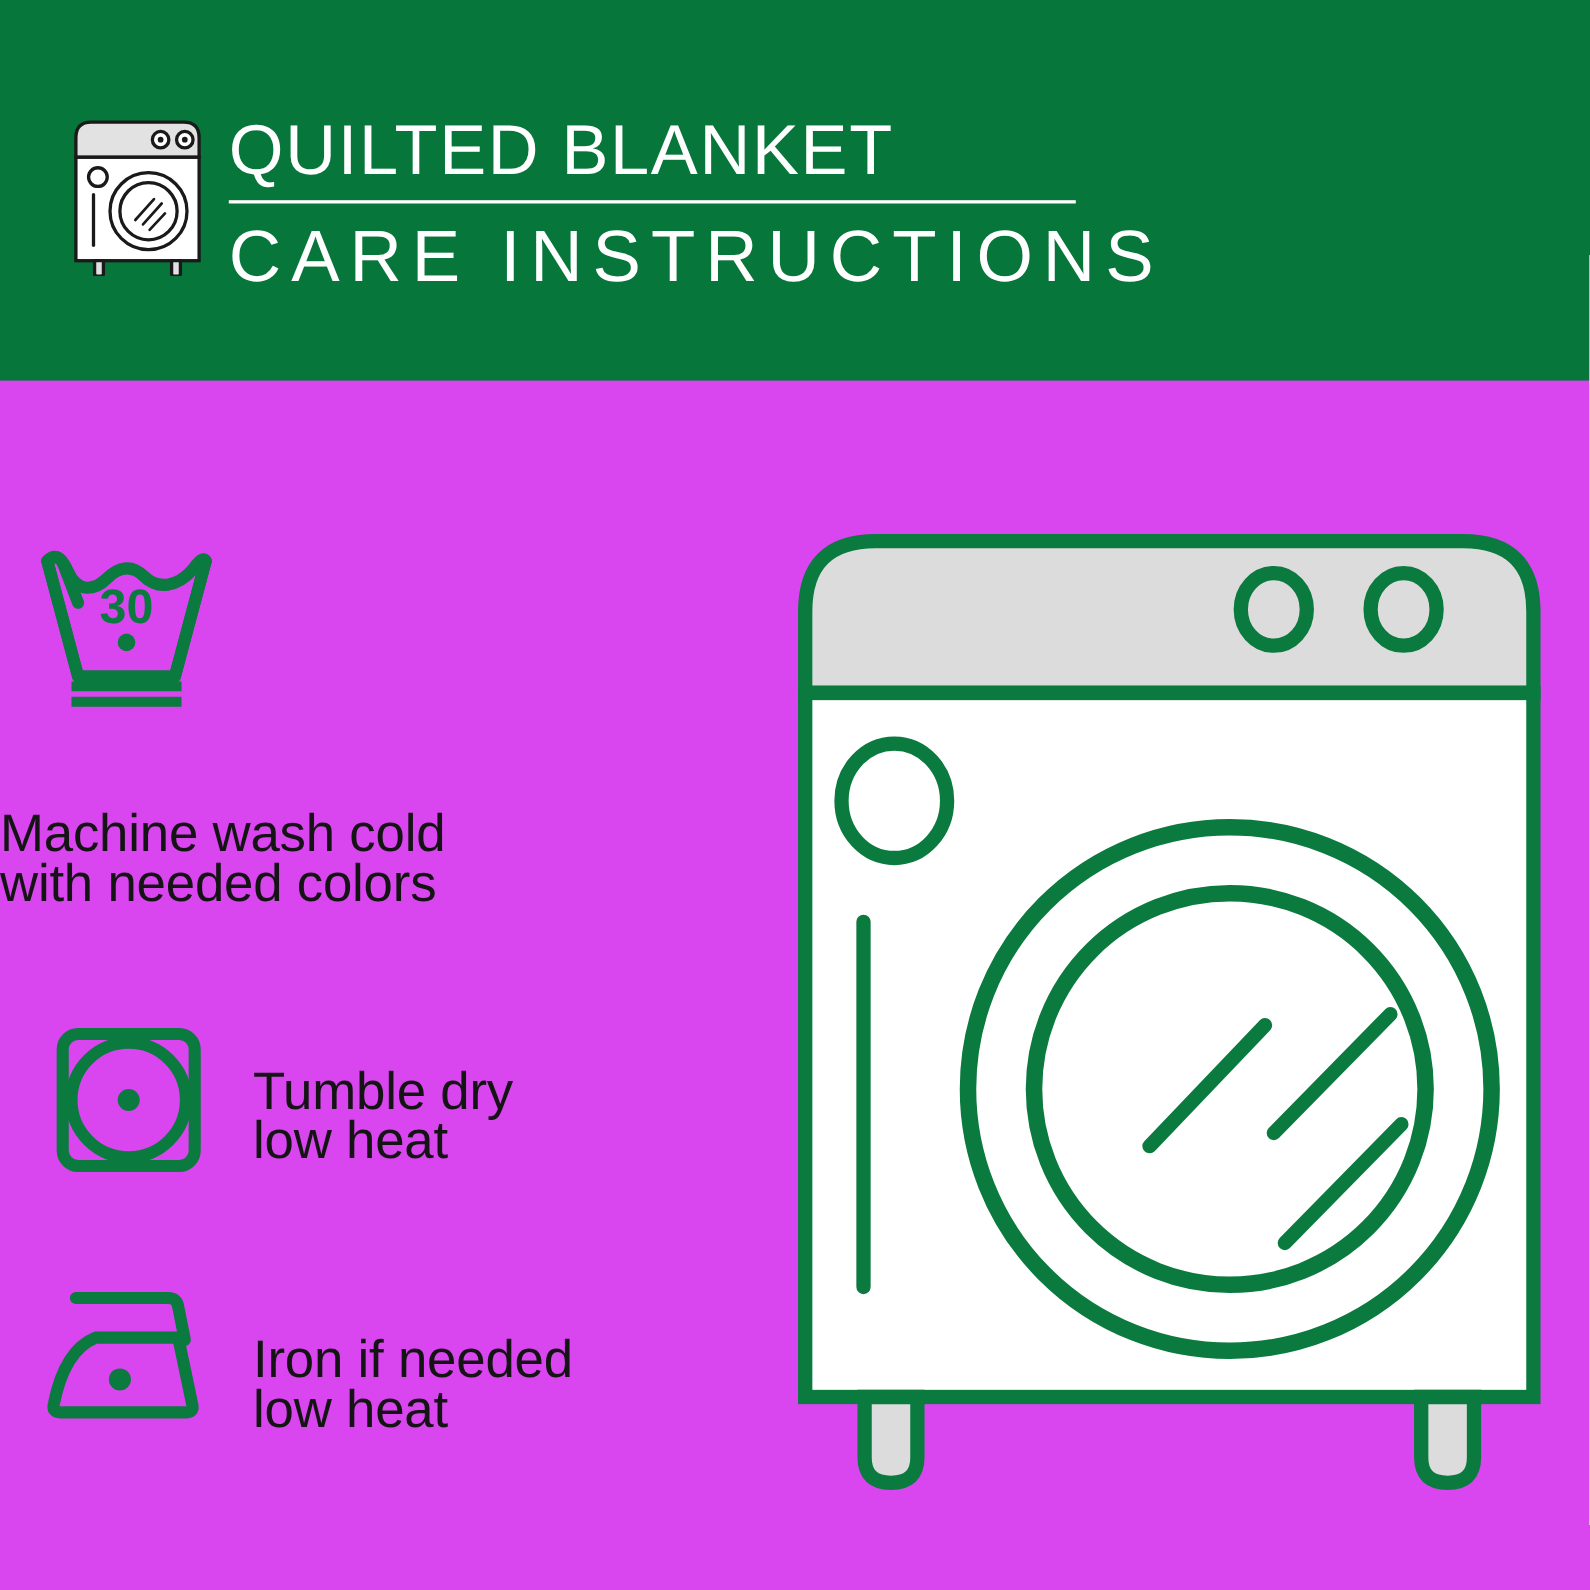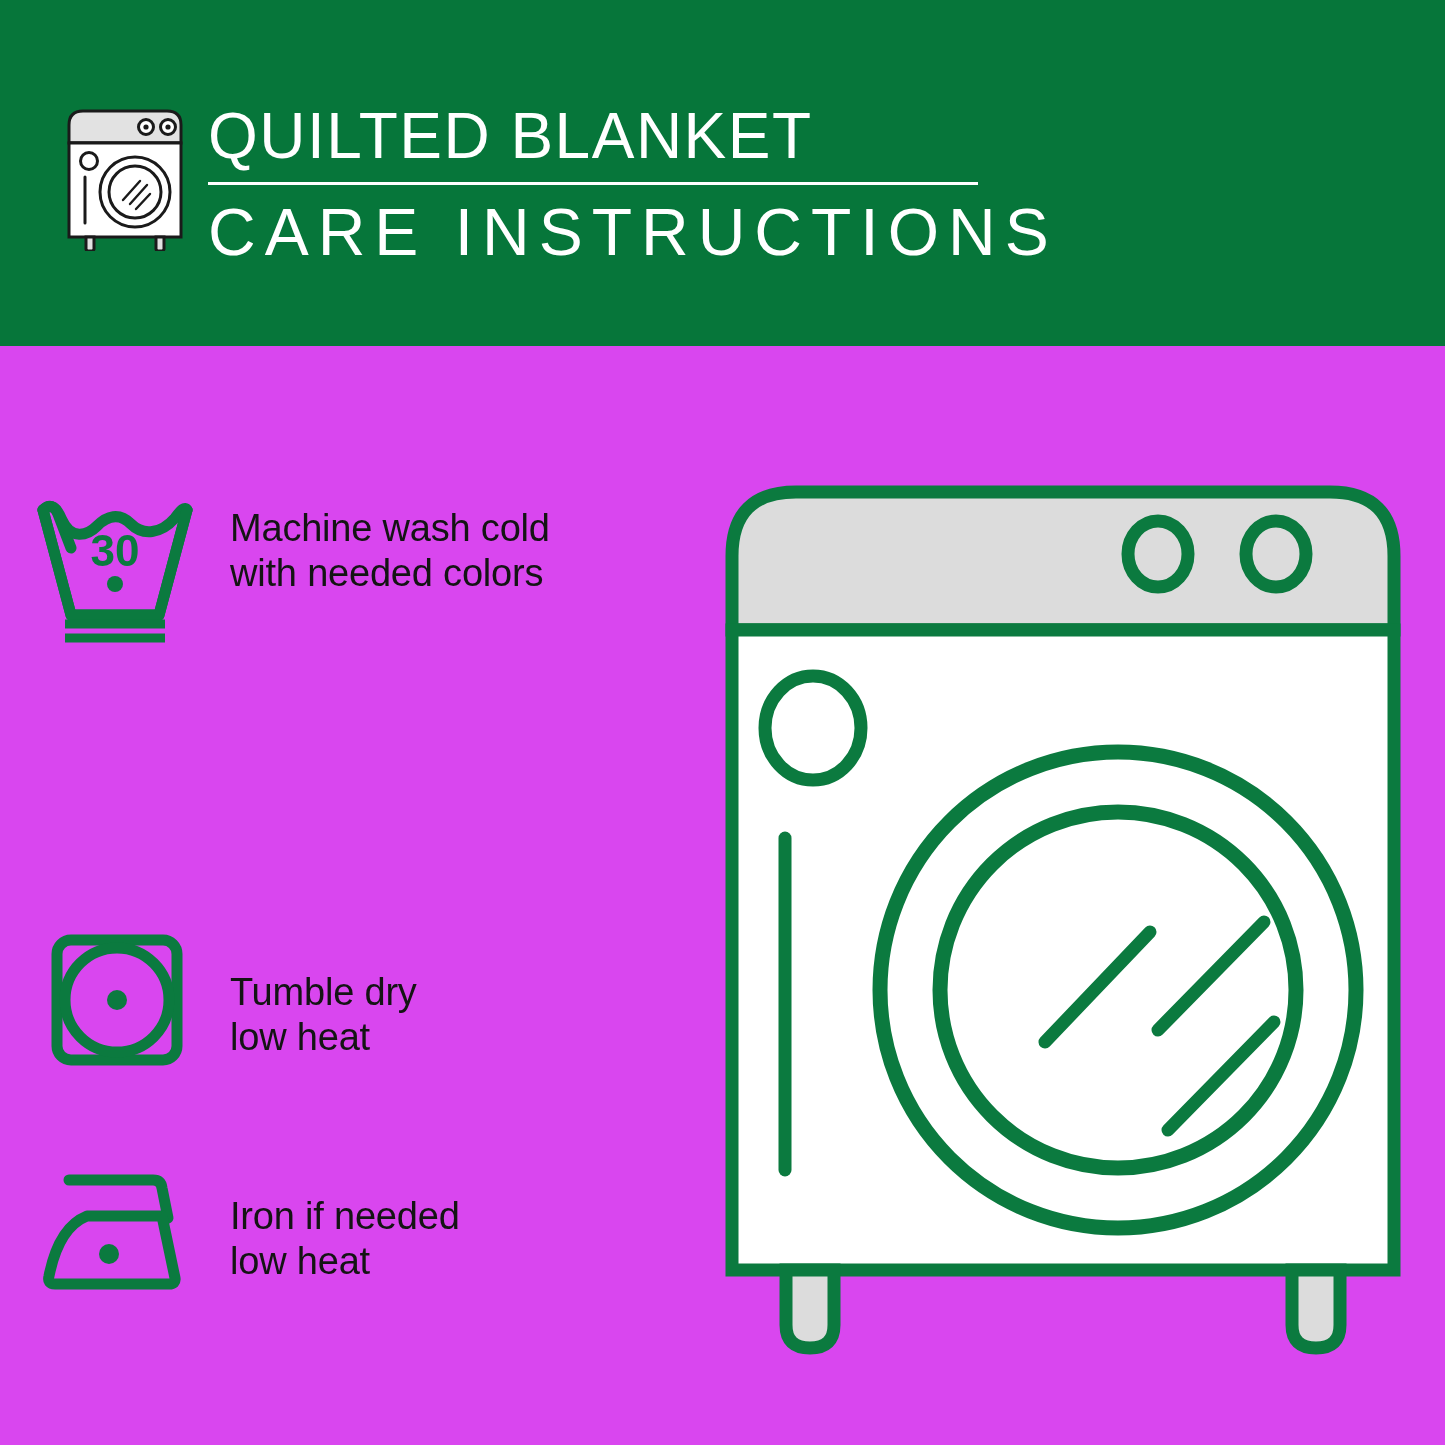--- a/index.html
+++ b/index.html
@@ -81,32 +81,32 @@
   .care-icon-wrap {
     width: 230px;
     flex: 0 0 230px;
     display: flex;
     justify-content: center;
     align-items: flex-start;
   }
   .care-text {
     flex: 1 1 auto;
     color: #141414;
-    font-size: 38px;
+    font-size: 48px;
     line-height: 45px;
     font-weight: 400;
     letter-spacing: -0.2px;
     padding-top: 2px;
   }
   .care-text .ln { display: block; white-space: nowrap; }
 
-  #row-0 { top: 150px; }
+  #row-0 { top: 150px; flex-direction: column; }
   #row-1 { top: 370px; }
   #row-2 { top: 580px; }
-  #row-3 { top: 808px; }
+  #row-3 { top: 808px; align-items: flex-end; }
 
   #row-0 .care-text { padding-top: 10px; }
   #row-1 .care-text { padding-top: 42px; }
   #row-2 .care-text { padding-top: 44px; }
   #row-3 .care-text { padding-top: 40px; }
 
   
   #machine-illustration {
     position: absolute;
     left: 718px;

